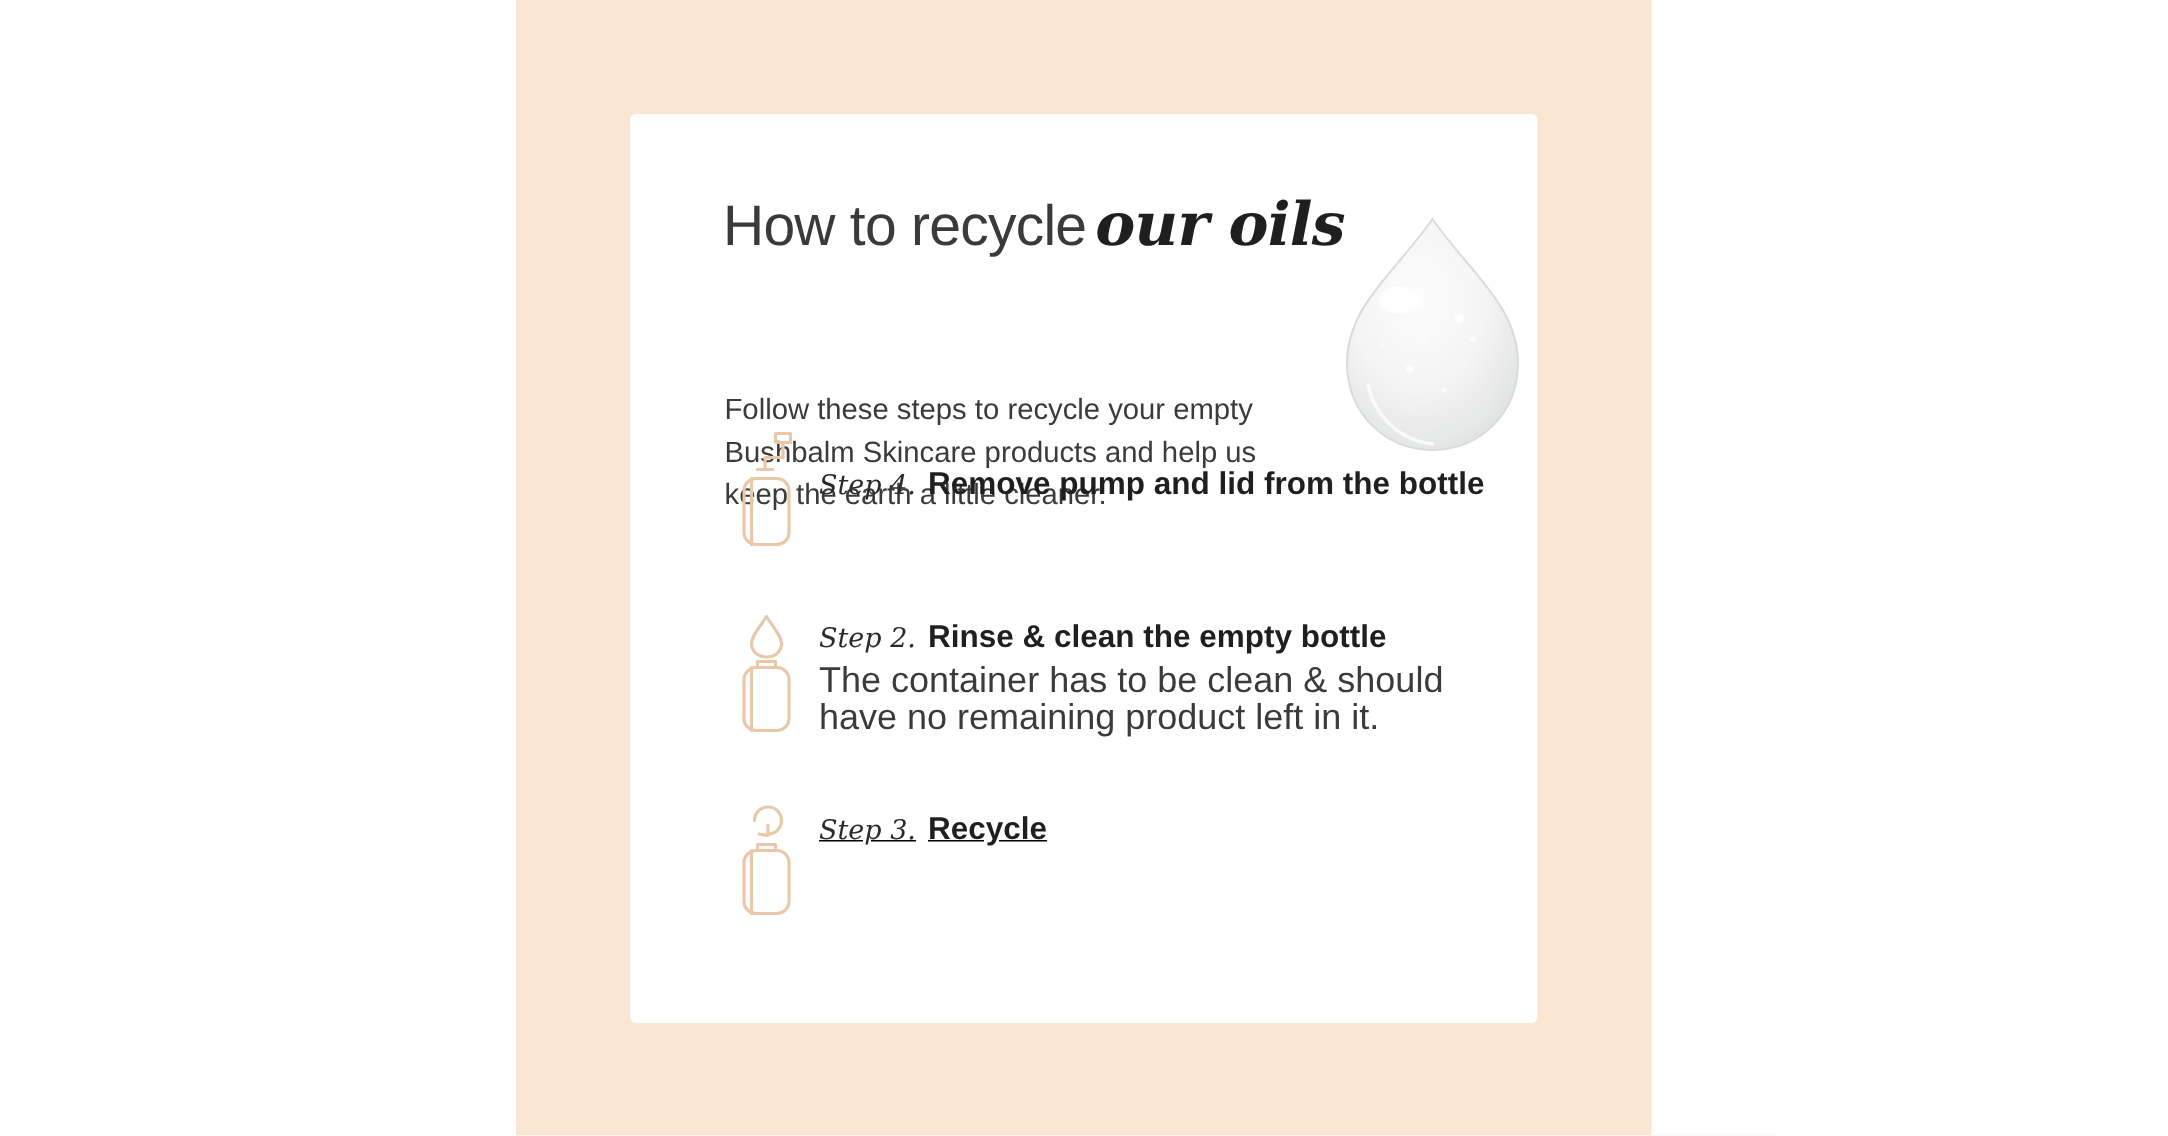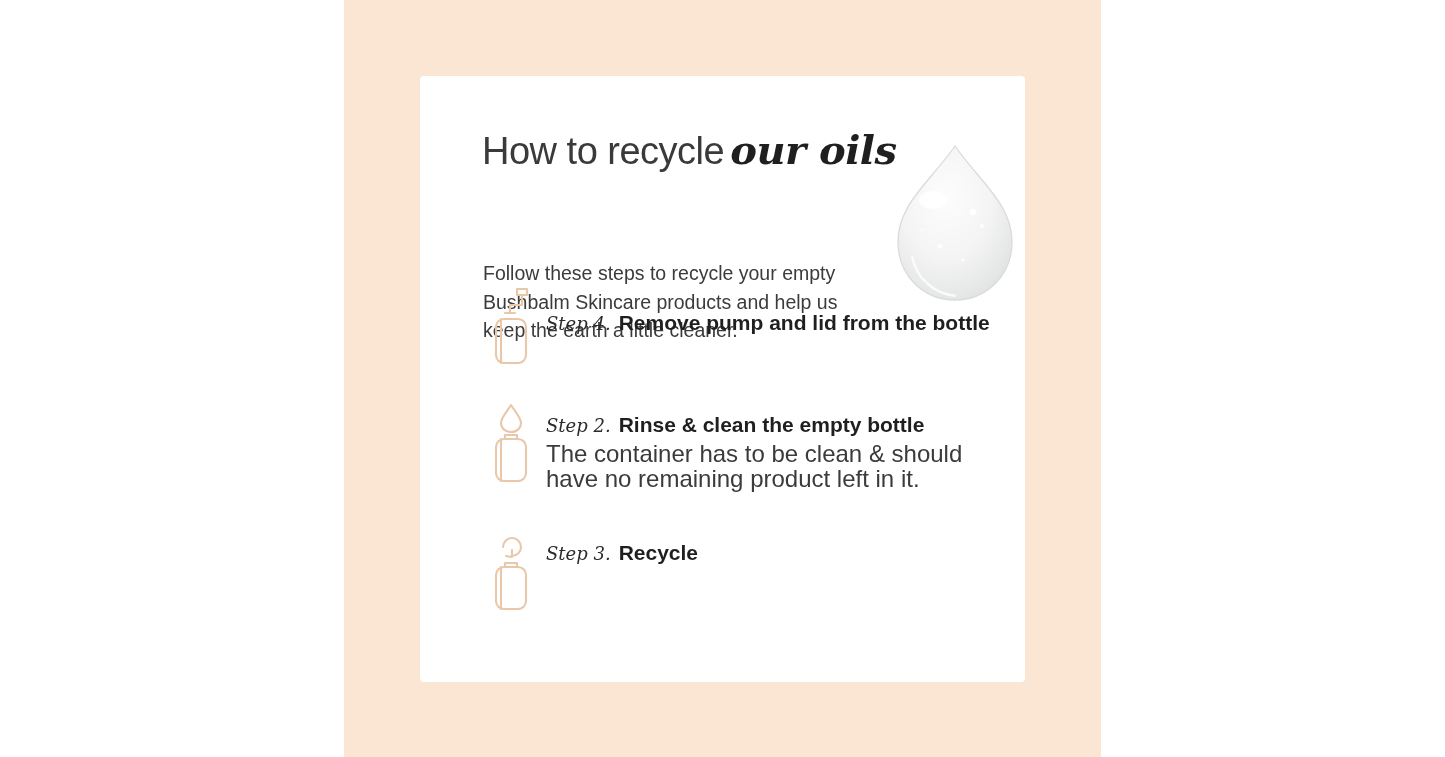--- a/index.html
+++ b/index.html
@@ -137,22 +137,22 @@
   }
   .step-desc {
     font-size: 24px;
     line-height: 25px;
     color: #3b3b3b;
     max-width: 420px;
   }
   .step-2 .step-body { padding-top: 16px; }
   .step-3 .step-body { padding-top: 16px; }
   .step-1 .step-body { padding-top: 30px; }
-  .step-2 { margin-top: 28px; }
-  .step-3 { margin-top: 34px; }
+  .step-2 { margin-top: 28px; align-items: flex-end; }
+  .step-3 { margin-top: 34px; text-decoration: underline; }
 </style>
 </head>
 <body>
 
 <div class="page">
   <div class="peach-panel"></div>
 
   <div class="card">
     <div class="card-inner">
 

